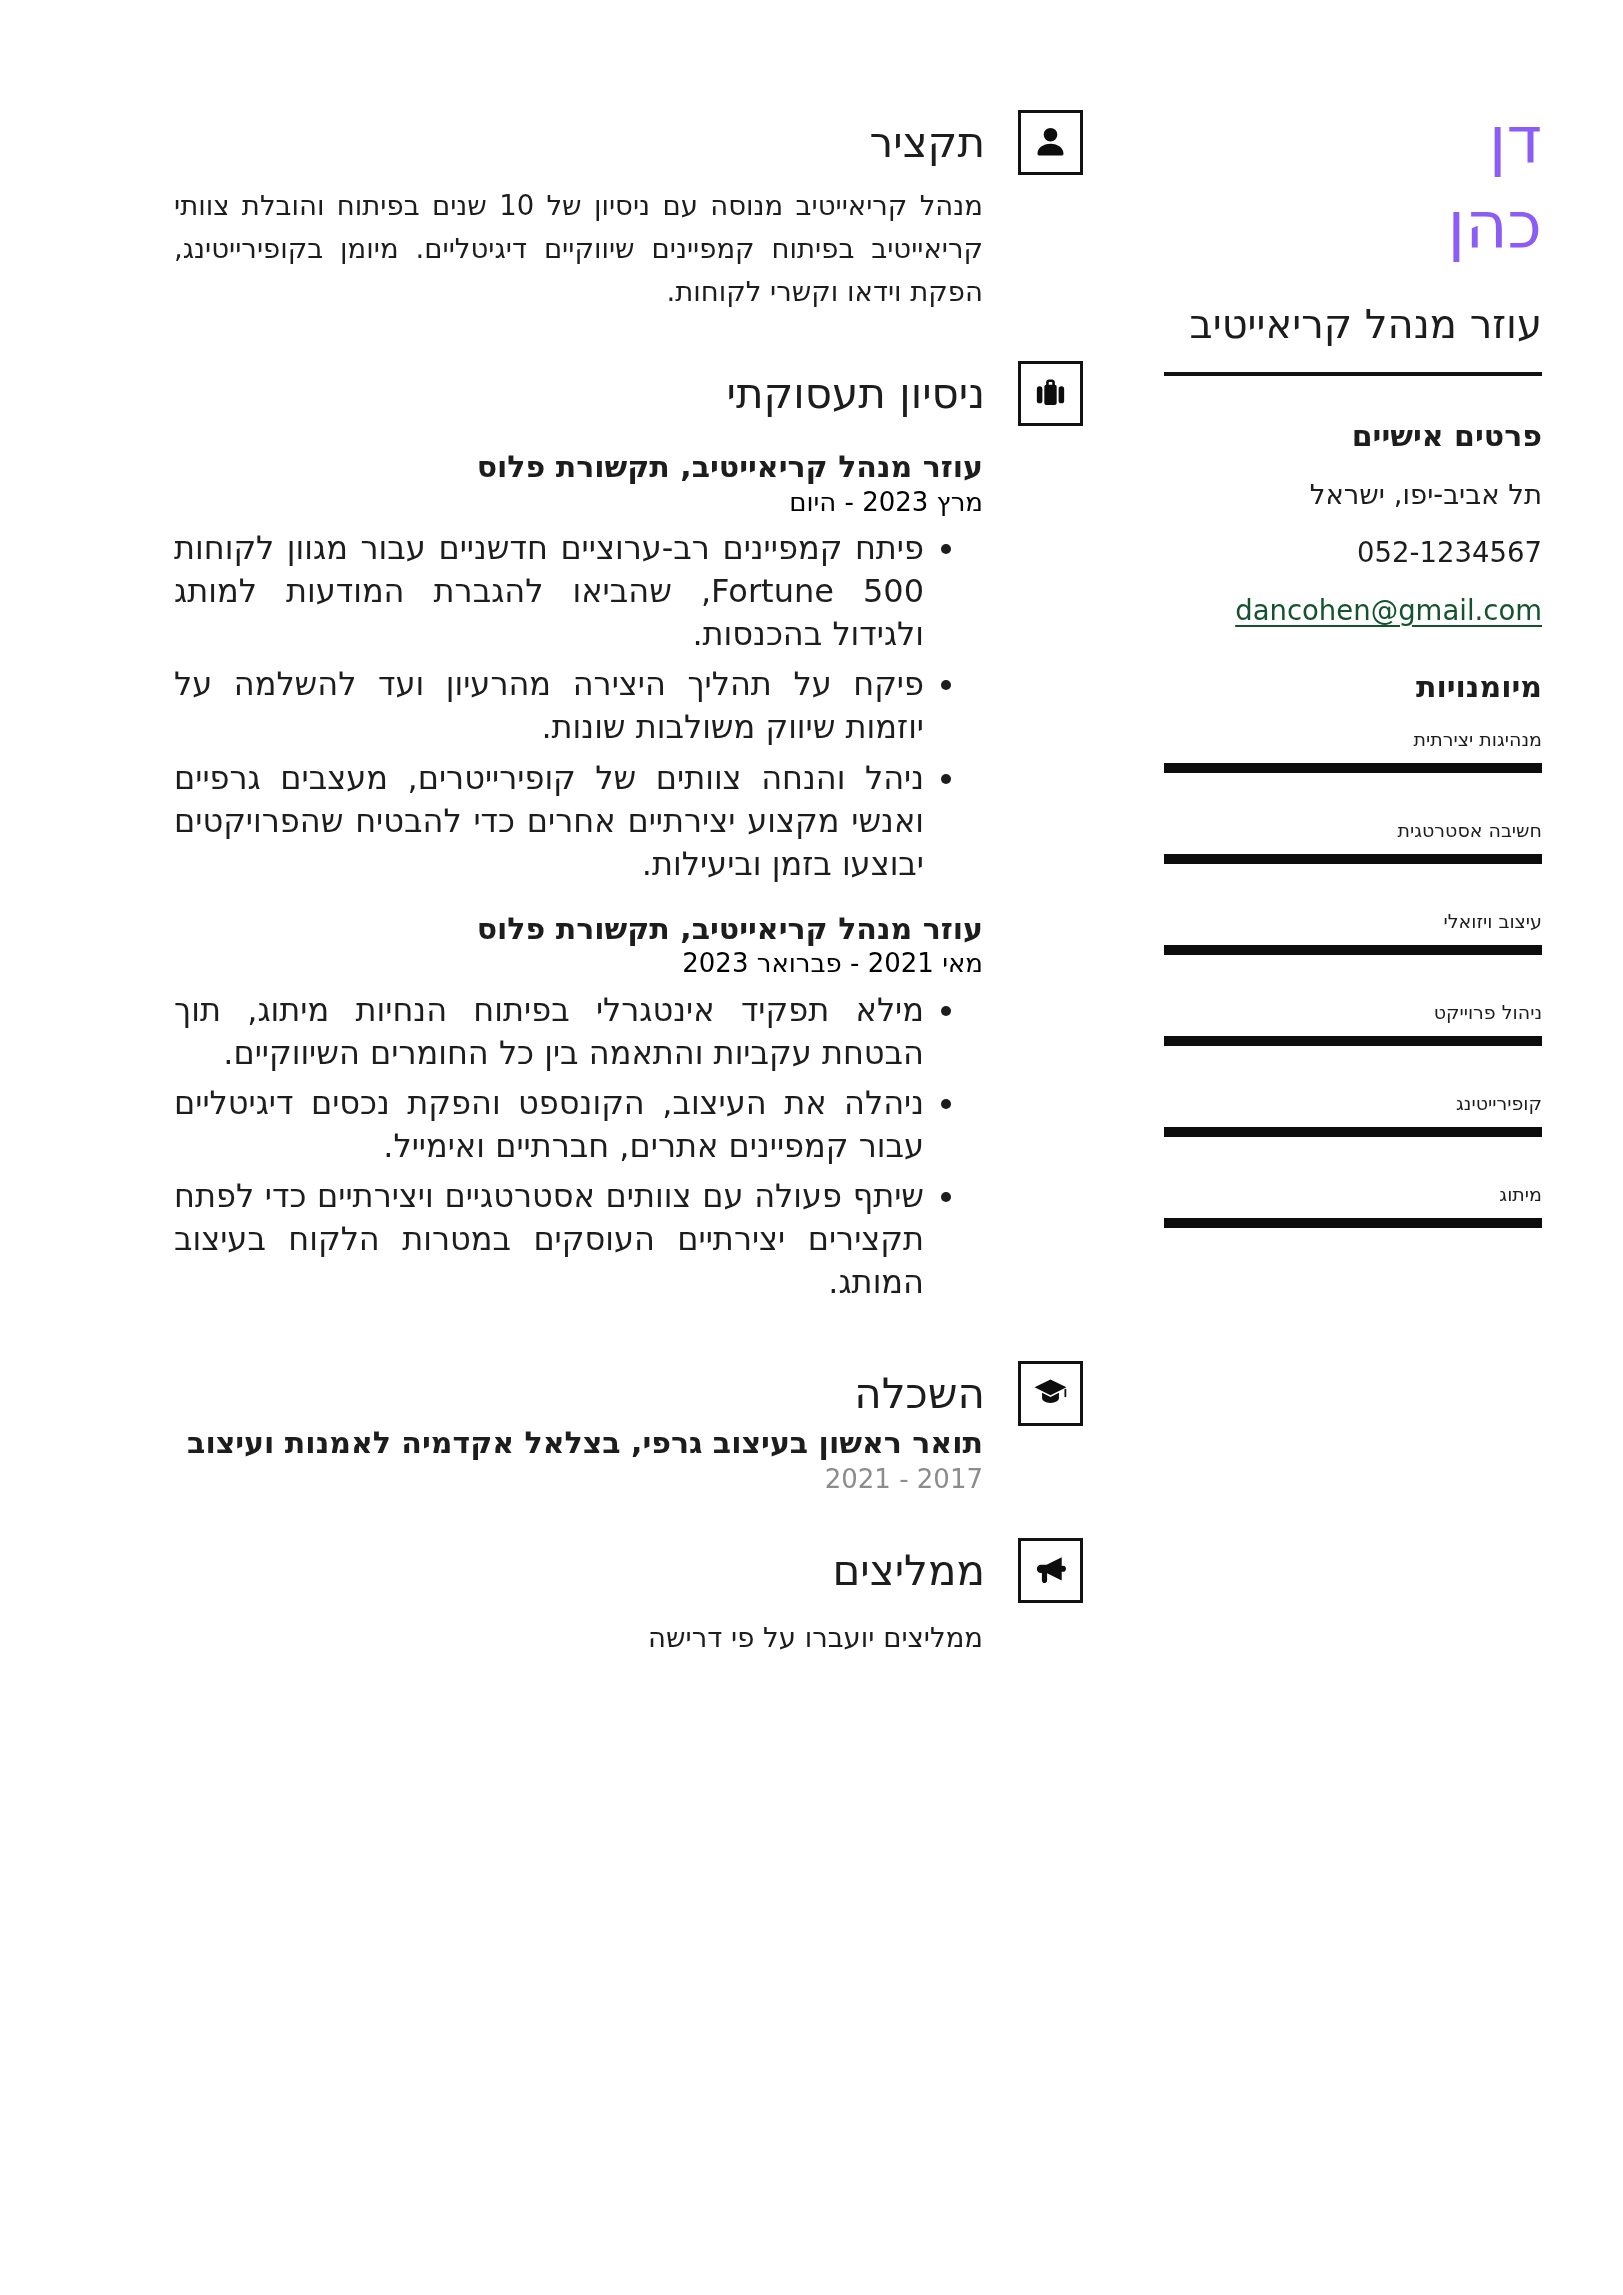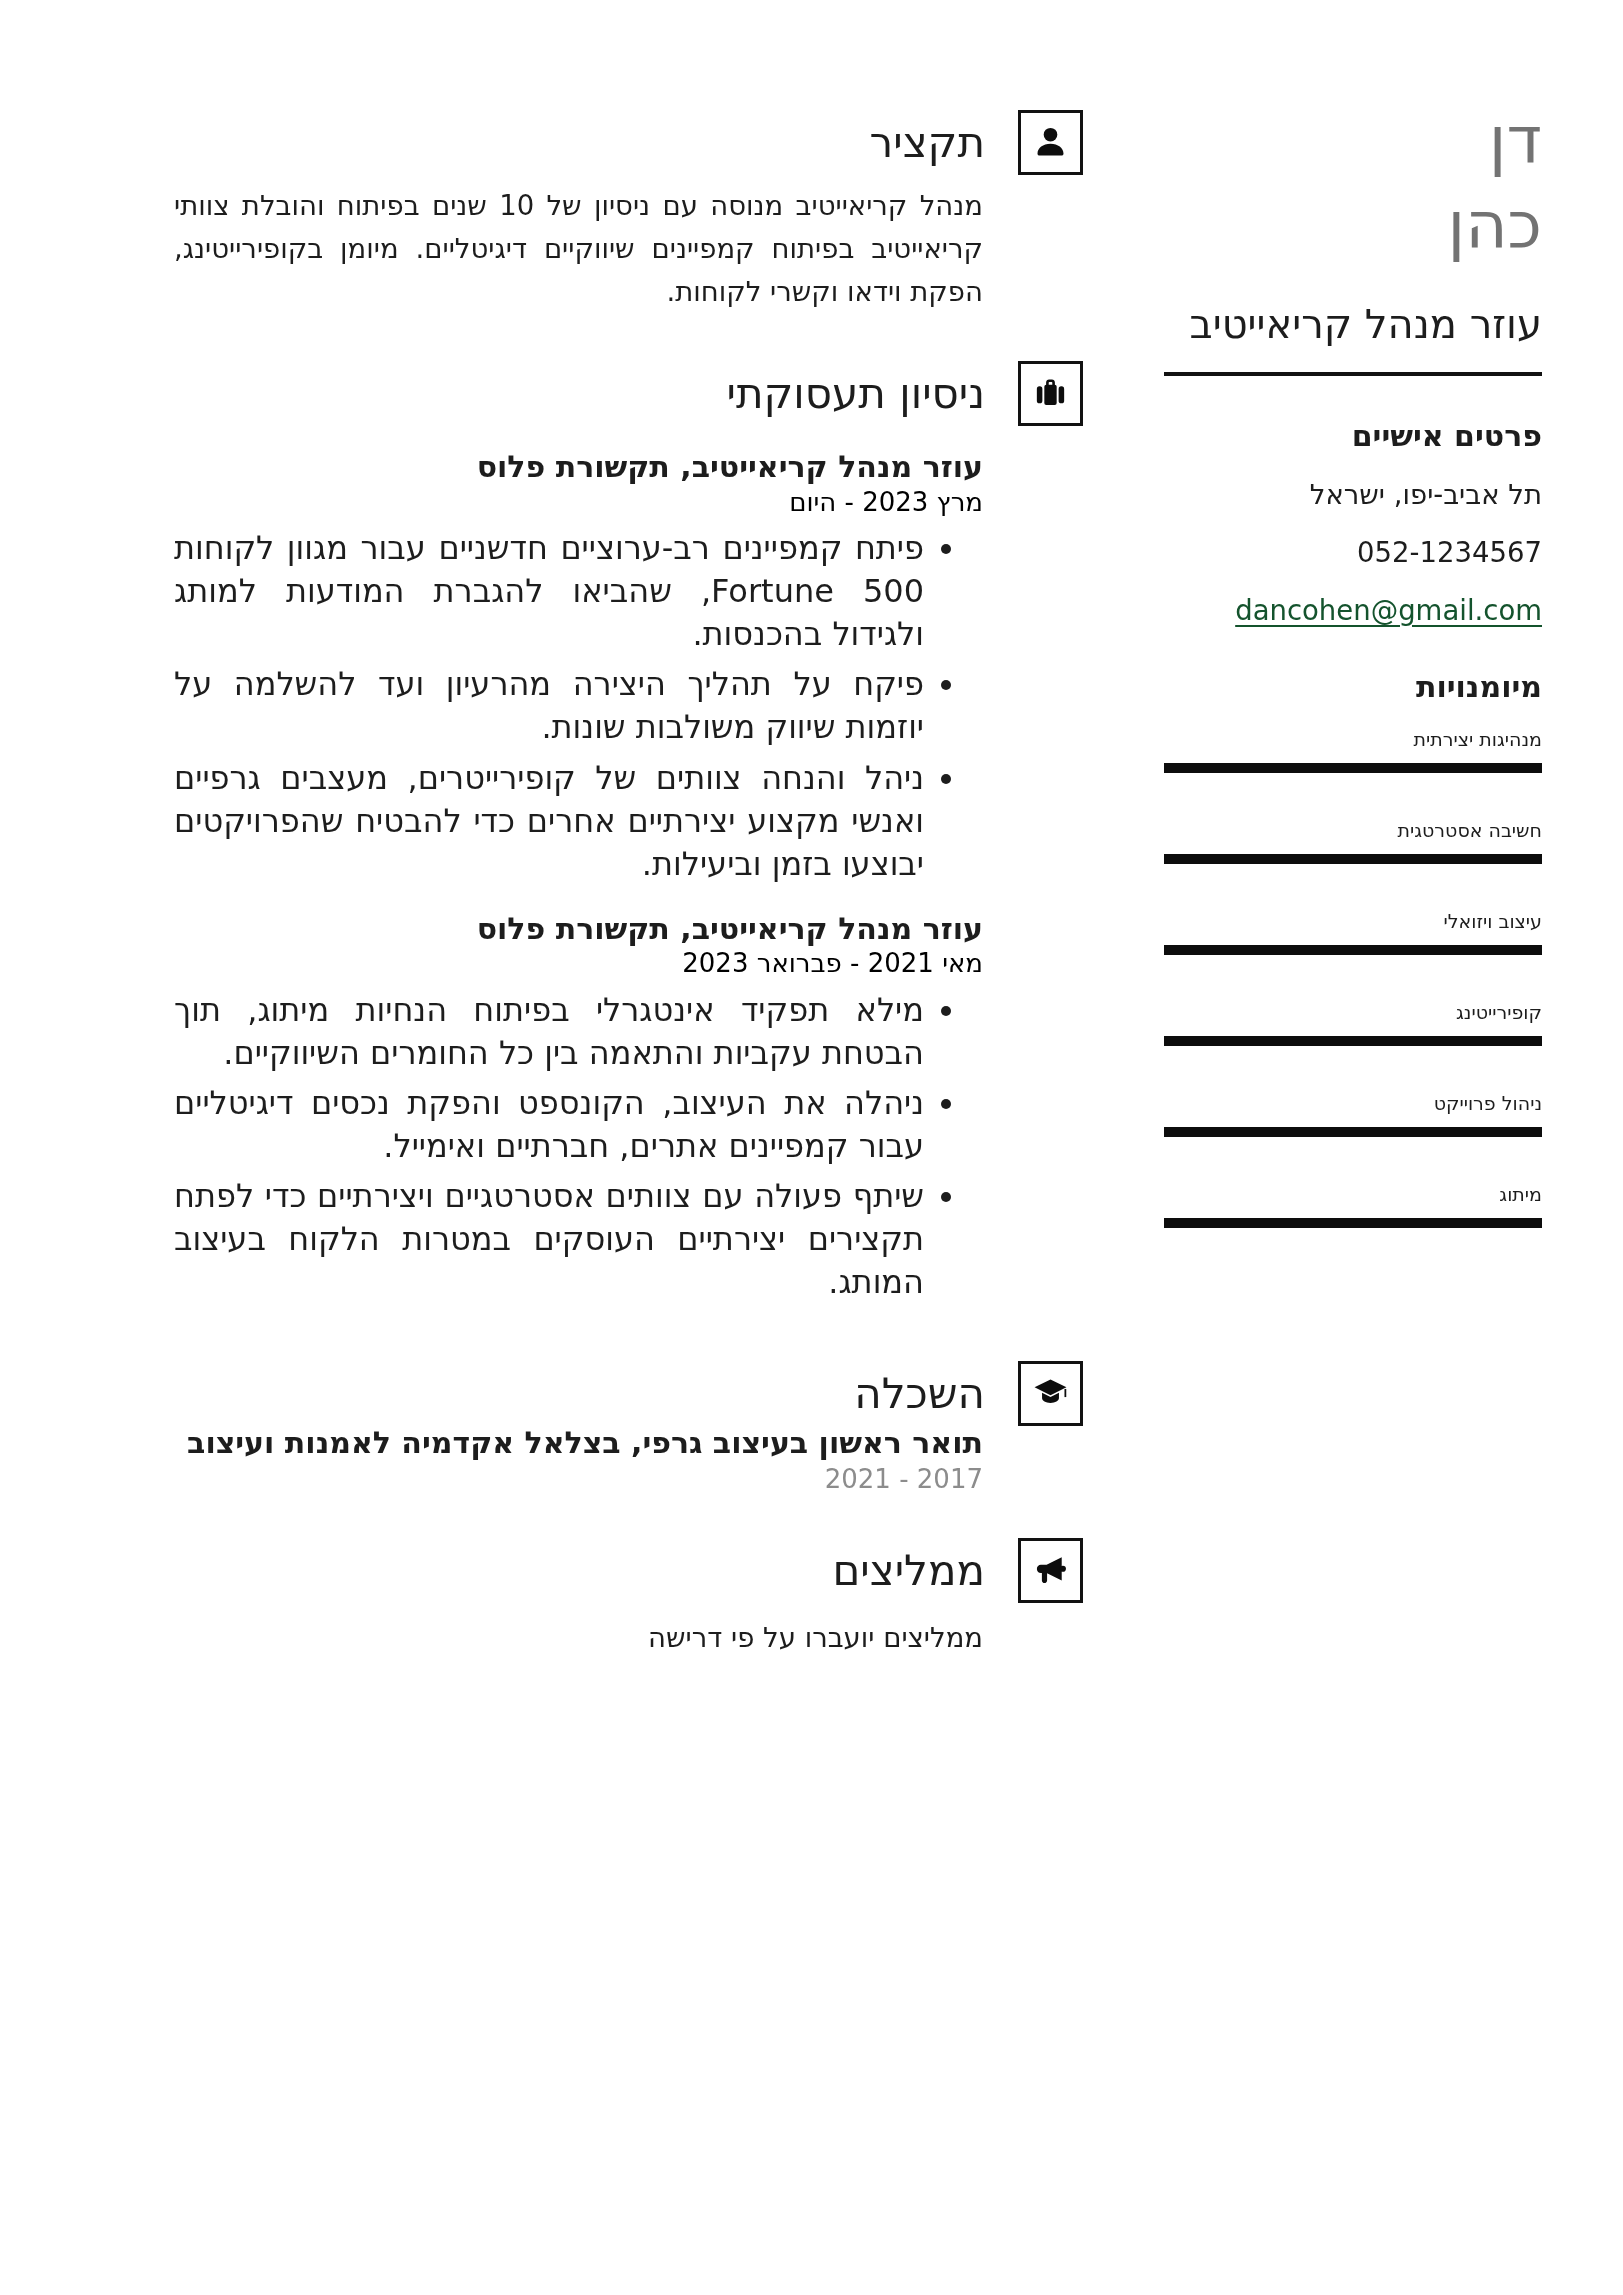--- a/index.html
+++ b/index.html
@@ -30,21 +30,21 @@
   ul.duties{margin:10.5px 159px 0 0;padding:0 0 0 0;list-style:disc outside;}
   ul.duties li{font-size:32px;line-height:43px;text-align:justify;margin-top:7.2px;}
   ul.duties li:first-child{margin-top:0;}
   .sec-education{margin-top:57px;}
   .degree{font-size:30px;font-weight:700;line-height:34px;margin:0 100px 0 0;}
   .edu-dates{font-size:26px;line-height:30px;color:#8c8c8c;margin:3.9px 100px 0 0;}
   .sec-references{margin-top:44px;}
   p.refs{font-size:27.5px;line-height:33px;margin:18.3px 100px 0 0;}
   
   .sidebar{position:absolute;top:0;left:1164px;width:378px;text-align:right;}
-  .name{margin:98px 0 0 0;font-weight:400;font-size:65px;line-height:85px;color:#737373;}
+  .name{margin:98px 0 0 0;font-weight:400;font-size:65px;line-height:85px;color:#8b5cf6;}
   .headline{font-size:40px;line-height:34px;margin-top:39px;}
   .divider{height:3.9px;background:#121212;margin-top:31px;}
   .sidebar h3{font-size:30px;font-weight:700;line-height:34px;margin:43px 0 0 0;}
   .contact-row{font-size:27.5px;line-height:33px;margin-top:25px;}
   .contact-row a{color:#14532d;text-decoration:underline;text-underline-offset:5.2px;}
   .skills-list{margin-top:-6.5px;}
   .skill{margin-top:41px;}
   .skill:first-child{margin-top:26px;}
   .skill-label{font-size:19px;line-height:33px;}
   .skill-bar{height:10.5px;background:#0d0d0d;margin-top:6.5px;}
@@ -158,25 +158,25 @@
       </div>
       <div class="skill">
         <div class="skill-label">חשיבה אסטרטגית</div>
         <div class="skill-bar"></div>
       </div>
       <div class="skill">
         <div class="skill-label">עיצוב ויזואלי</div>
         <div class="skill-bar"></div>
       </div>
       <div class="skill">
-        <div class="skill-label">קופירייטינג</div>
+        <div class="skill-label">ניהול פרוייקט</div>
         <div class="skill-bar"></div>
       </div>
       <div class="skill">
-        <div class="skill-label">ניהול פרוייקט</div>
+        <div class="skill-label">קופירייטינג</div>
         <div class="skill-bar"></div>
       </div>
       <div class="skill">
         <div class="skill-label">מיתוג</div>
         <div class="skill-bar"></div>
       </div>
     </div>
 
   </div>
 

